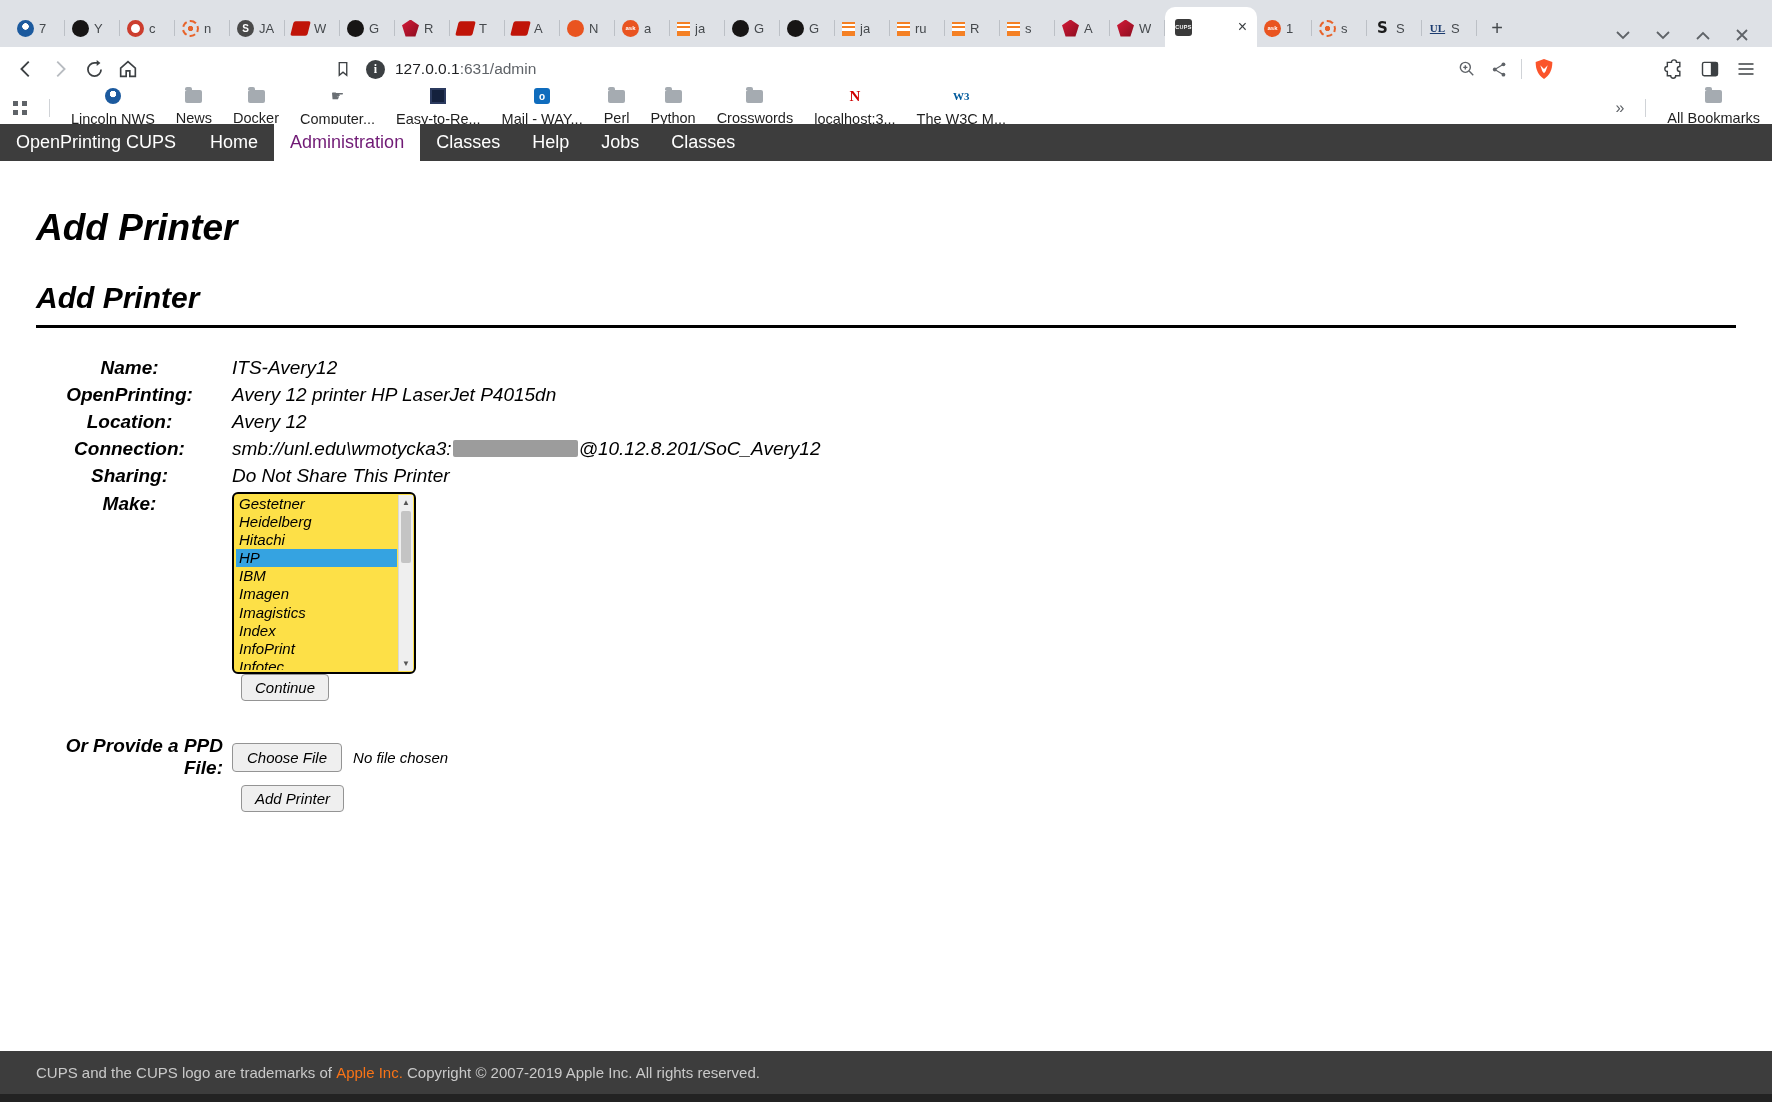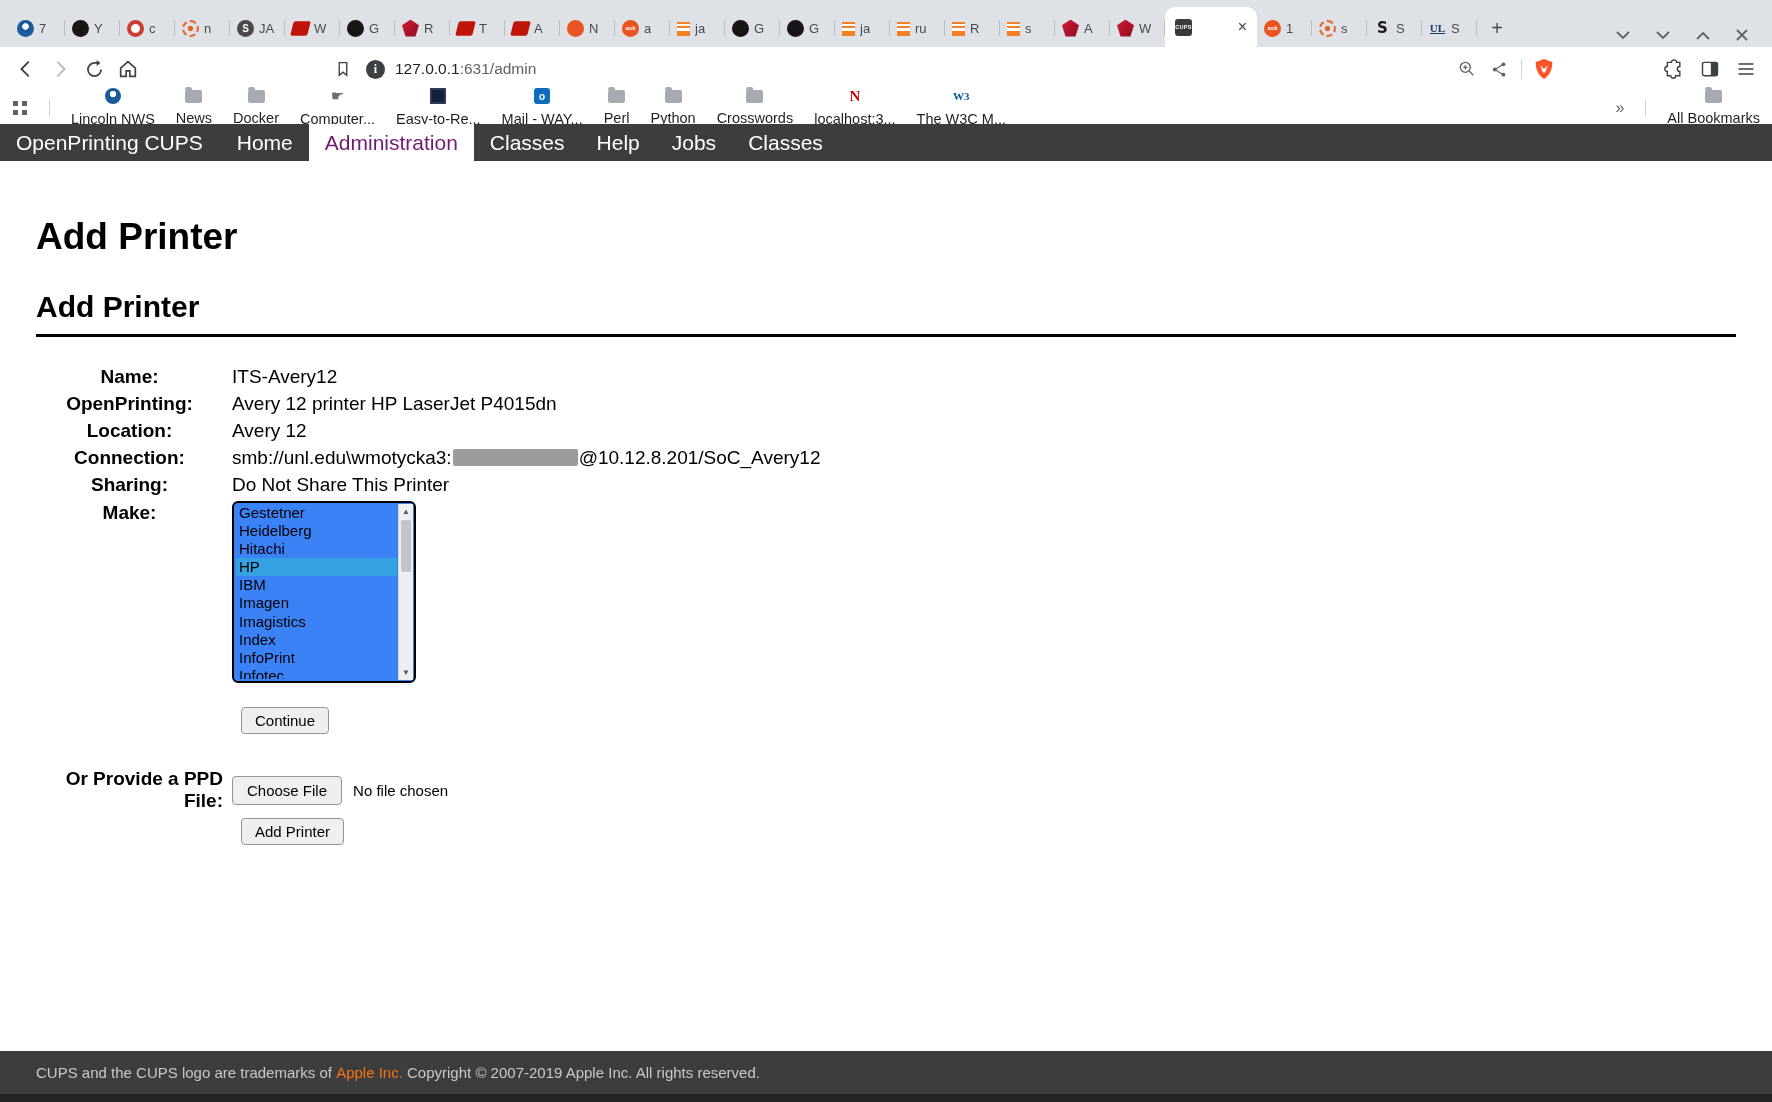--- a/index.html
+++ b/index.html
@@ -54,46 +54,46 @@
   .bicon.nws { border-radius:50%; background:radial-gradient(circle at 50% 38%, #ffffff 0 3px, #1c5a9e 3.5px); }
   .bicon.hand { color:#6a6f74; font-size:15px; }
   .bicon.darksq { background:#14213d; border:2px solid #2b3a5e; }
   .bicon.outlook { background:#0f6cbd; border-radius:3px; color:#fff; font-size:10px; font-weight:bold; }
   .bicon.nred { color:#d00000; font-family:"Liberation Serif",serif; font-weight:bold; font-size:15px; }
   .bicon.w3 { color:#005a9c; font-weight:bold; font-size:11px; font-family:"Liberation Serif",serif; }
   .bm-overflow { margin-left:auto; color:#5f6368; font-size:16px; }
   .bmdiv { width:1px; height:18px; background:#d0d3d7; }
 
   
-  .cupsnav { height:37px; background:#3d3d3d; display:flex; align-items:stretch; font-size:21px; color:#fff; flex:none; }
+  .cupsnav { height:37px; background:#3d3d3d; display:flex; align-items:stretch; font-size:18px; color:#fff; flex:none; }
   .cupsnav .navitem { display:flex; align-items:center; padding:0 16px; cursor:default; }
   .cupsnav .brand { padding:0 18px 0 16px; }
   .cupsnav .navitem.active { background:#fff; color:#701a75; }
 
   
-  .content { flex:1; background:#fff; padding:9px 36px; overflow:hidden; }
+  .content { flex:1; background:#fff; padding:0 36px; overflow:hidden;font-style:italic; }
   h1.pagetitle { font-size:37px; margin:46px 0 0 0; color:#000; }
   h2.sectiontitle { font-size:30px; margin:32px 0 0 0; padding-bottom:10px; border-bottom:3px solid #000; color:#000; }
   .form { margin-top:26px; font-size:19px; color:#000; }
   .frow { display:flex; line-height:27px; }
   .flabel { width:196px; flex:none; text-align:center; font-weight:bold; padding-right:9px; }
   .fvalue { white-space:nowrap; }
   .redact { display:inline-block; width:125px; height:17px; background:#9c9c9c; border-radius:2px; vertical-align:middle; margin:0 1px 2px 1px; }
   .makerow { display:flex; margin-top:3px; }
   .makerow .flabel { padding-top:1px; }
-  .listbox { width:184px; height:182px; border:2px solid #000; border-radius:6px; position:relative; background:#3b82f6; overflow:hidden; }
+  .listbox { width:184px; height:182px; border:2px solid #000; border-radius:6px; position:relative; background:#fde047; overflow:hidden; }
   .options { position:absolute; left:2px; top:1px; right:17px; bottom:2px; font-size:15px; overflow:hidden; }
   .opt { height:18.1px; line-height:18px; padding-left:3px; white-space:nowrap; color:#000; }
   .opt.selected { background:#35a3e1; }
   .vscroll { position:absolute; top:1px; bottom:1px; right:1px; width:15px; background:#efefef; border-left:1px solid #d8d8d8; }
   .sarrow { position:absolute; left:0; right:0; height:13px; display:flex; align-items:center; justify-content:center; font-size:8px; color:#555; }
   .sarrow.up { top:1px; } .sarrow.down { bottom:1px; }
   .sthumb { position:absolute; left:2px; right:2px; top:16px; height:52px; background:#c4c4c4; border-radius:2px; }
   .btn { display:inline-block; background:#efefef; border:1px solid #949494; border-radius:4px; font-size:15px; color:#000; padding:4px 13px; cursor:default; }
-  .continue-wrap { margin:24px 0 0 205px; }
+  .continue-wrap { margin:0 0 0 205px; }
   .ppdrow { margin-top:34px; display:flex; align-items:center; }
   .ppdlabel { width:196px; flex:none; text-align:right; font-weight:bold; font-size:19px; padding-right:9px; }
   .choosebtn { padding:5px 14px; }
   .nofile { font-size:15px; margin-left:11px; color:#000; }
   .addprinter-wrap { margin:6px 0 0 205px; }
 
   
   .footer { height:43px; background:#3d3d3d; color:#c9c9c9; display:flex; align-items:center; padding:0 36px; font-size:15px; flex:none; white-space:pre; }
   .footer .applelink { color:#f97316; }
   .footeredge { height:8px; background:#232323; flex:none; }

